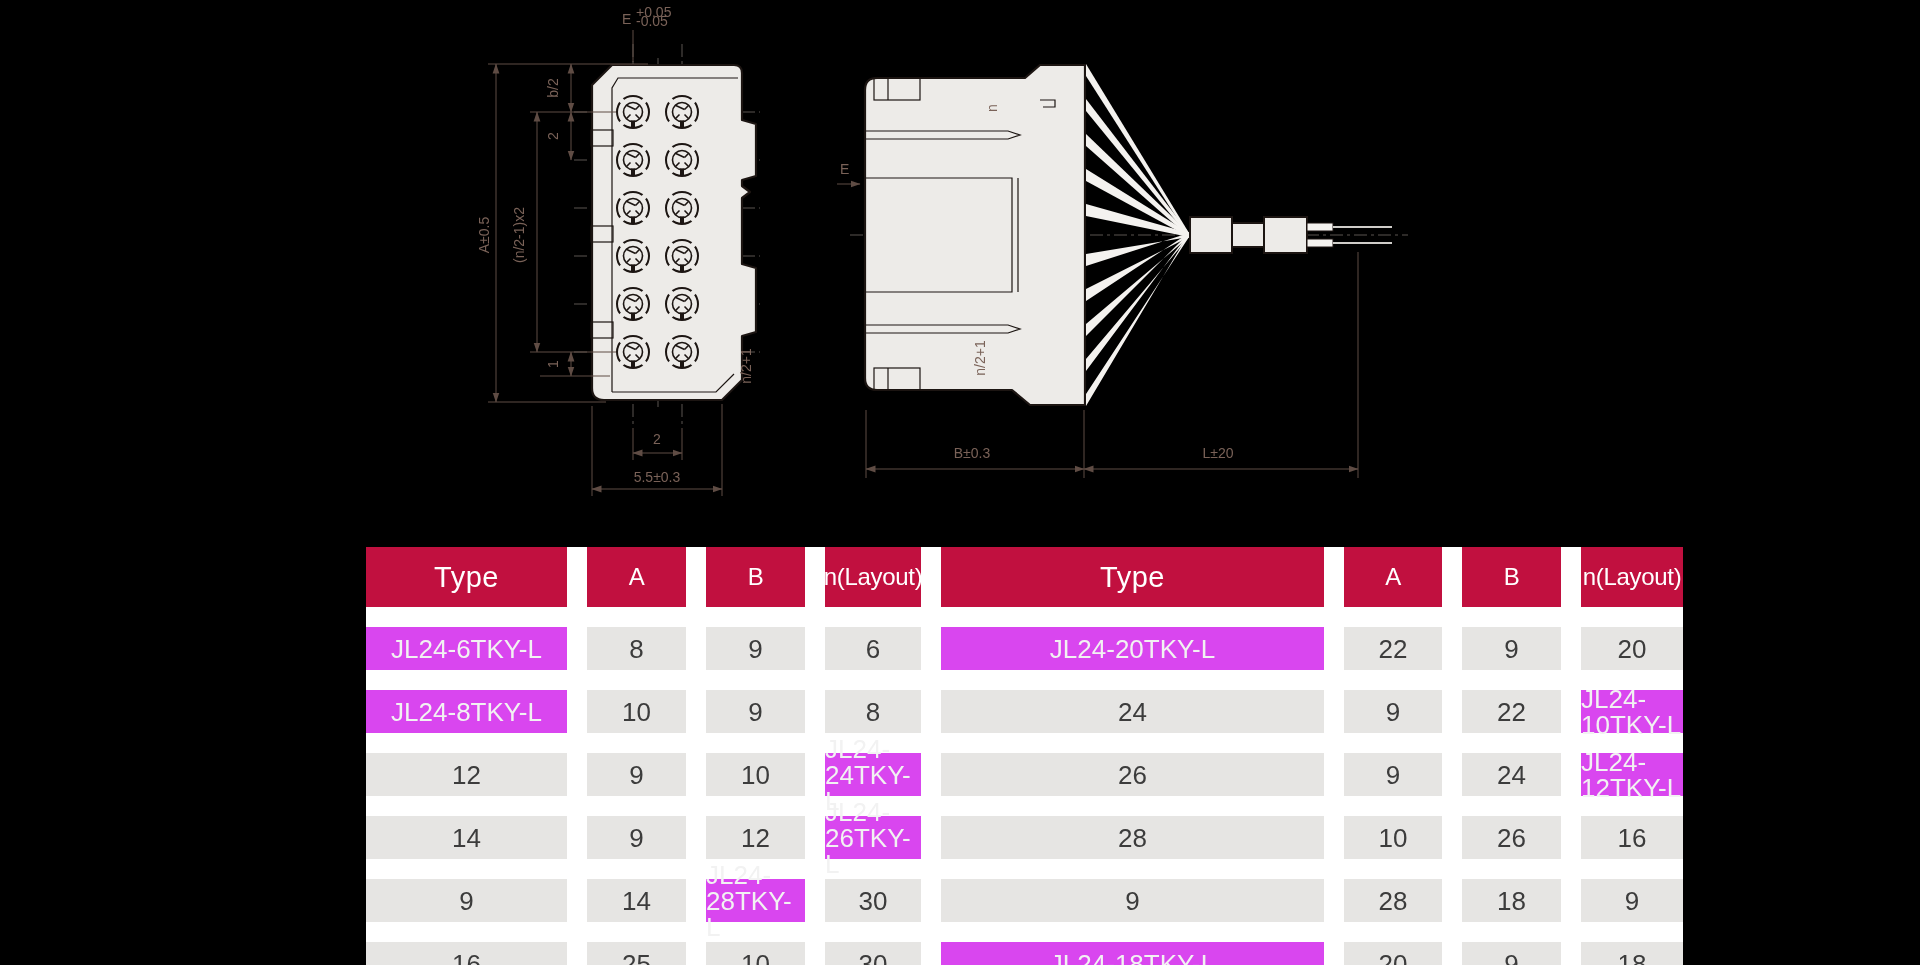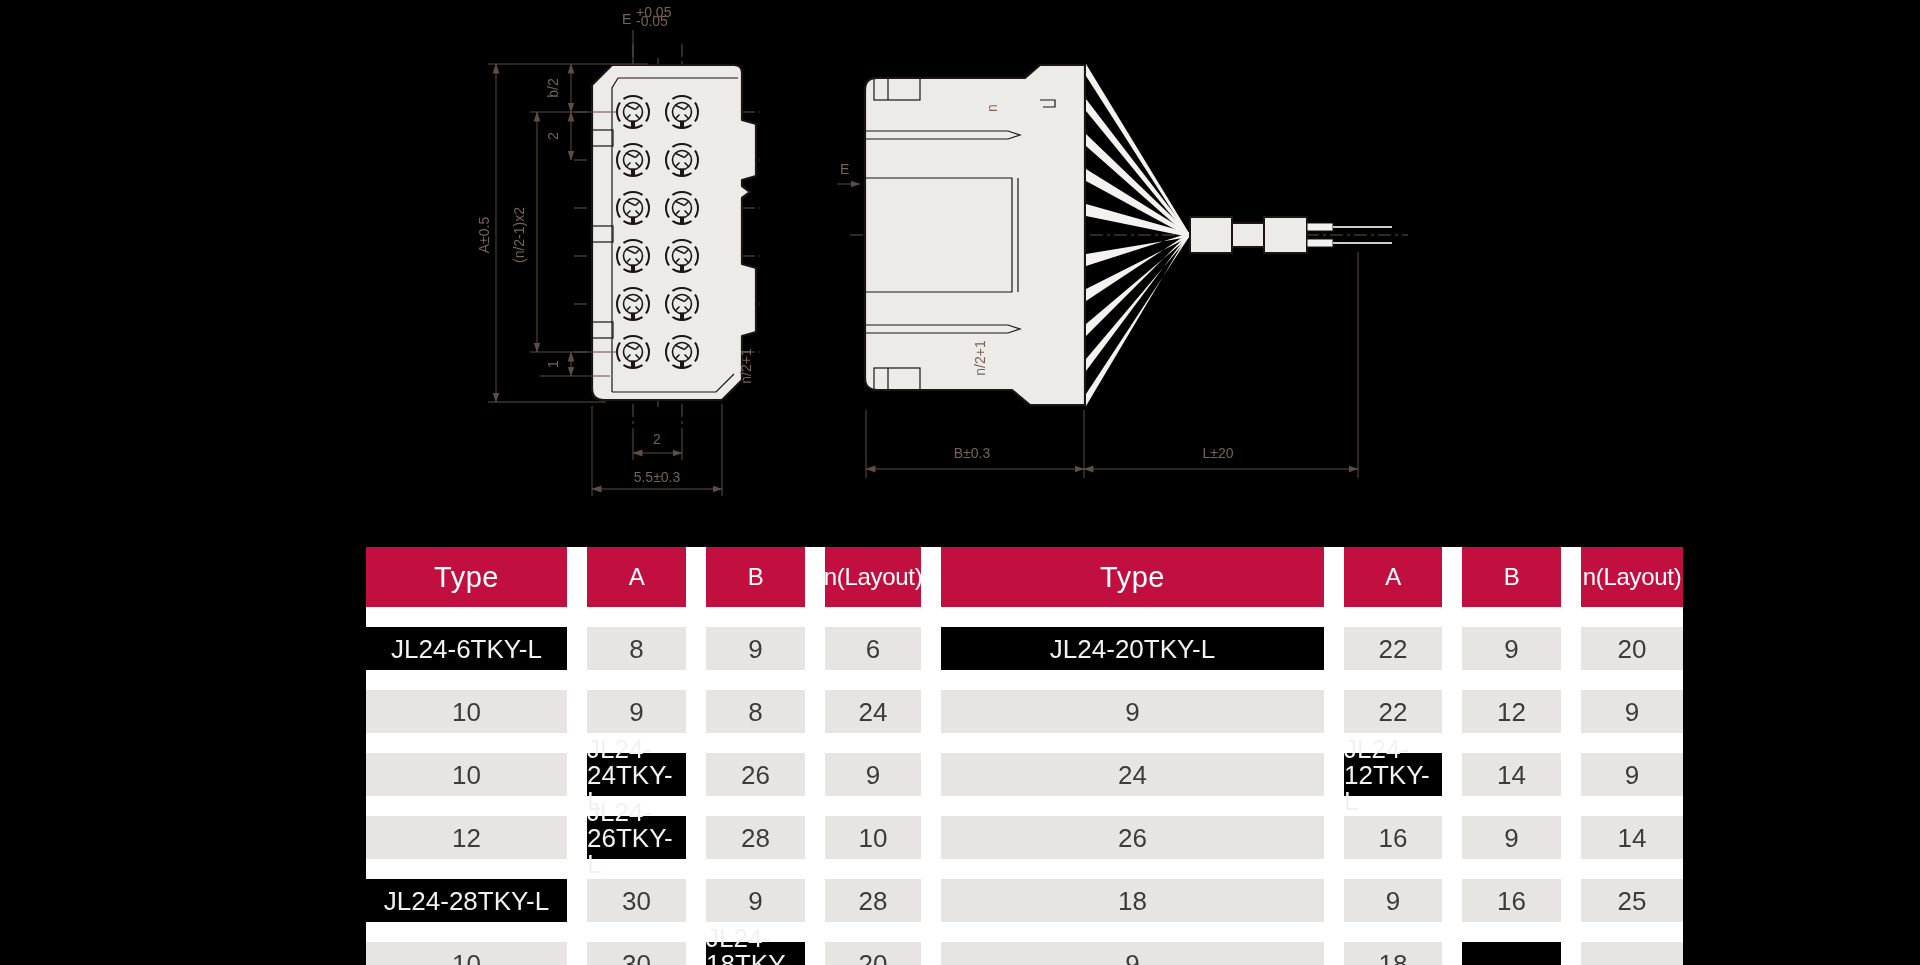--- a/index.html
+++ b/index.html
@@ -11,21 +11,21 @@
   .cl{fill:none;stroke:#5a5550;stroke-width:1;stroke-dasharray:13 4 3 4;}
   .dm{fill:none;stroke:#5f4c44;stroke-width:1;}
   .dt{fill:#7a6258;font-size:14px;font-family:"Liberation Sans",sans-serif;}
   .wire{fill:#f4f2ef;}
   .tbl{position:absolute;left:366px;top:547px;display:grid;
        grid-template-columns:201px 99px 99px 96px 383px 98px 99px 102px;
        grid-template-rows:60px repeat(7,43px);gap:20px;background:#fff;}
   .cell{display:flex;align-items:center;justify-content:center;line-height:1;}
   .hd{background:#C1103F;color:#ffffff;font-size:24px;letter-spacing:-0.3px;}
   .hd.tyh{font-size:29px;letter-spacing:0.5px;}
-  .ty{background:#000000;color:#f2f2f2;font-size:26px;}
+  .ty{background:#d946ef;color:#f2f2f2;font-size:26px;}
   .va{background:#e6e5e3;color:#3c3c3c;font-size:26px;}
 </style>
 </head>
 <body>
 
 <div id="stage">
 
 <svg width="1920" height="530" viewBox="0 0 1920 530">
   <defs>
     <marker id="ma" viewBox="0 0 10 10" refX="9.5" refY="5" markerWidth="10" markerHeight="10" orient="auto-start-reverse">
@@ -183,27 +183,29 @@
 
   <div class="cell ty">JL24-6TKY-L</div>
   <div class="cell va">8</div>
   <div class="cell va">9</div>
   <div class="cell va">6</div>
   <div class="cell ty">JL24-20TKY-L</div>
   <div class="cell va">22</div>
   <div class="cell va">9</div>
   <div class="cell va">20</div>
 
+  <div class="cell ty">JL24-8TKY-L</div>
   <div class="cell va">10</div>
   <div class="cell va">9</div>
   <div class="cell va">8</div>
   <div class="cell va">24</div>
   <div class="cell va">9</div>
   <div class="cell va">22</div>
 
+  <div class="cell ty">JL24-10TKY-L</div>
   <div class="cell va">12</div>
   <div class="cell va">9</div>
   <div class="cell va">10</div>
   <div class="cell ty">JL24-24TKY-L</div>
   <div class="cell va">26</div>
   <div class="cell va">9</div>
   <div class="cell va">24</div>
 
   <div class="cell ty">JL24-12TKY-L</div>
   <div class="cell va">14</div>

